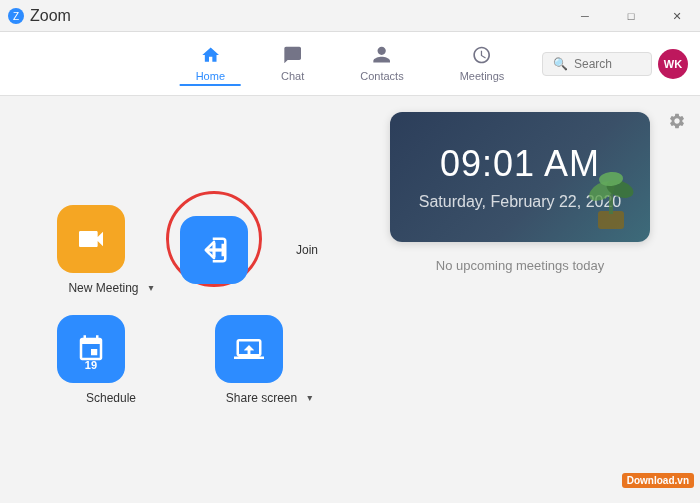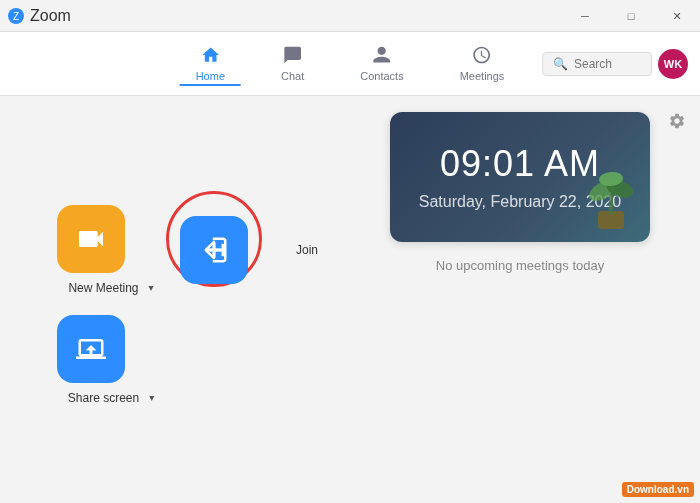--- a/index.html
+++ b/index.html
@@ -261,21 +261,21 @@
       opacity: 0.85;
     }
     .no-meetings {
       font-size: 13px;
       color: #888;
     }
 
     
     .watermark {
       position: absolute;
-      bottom: 6px;
+      bottom: 15px;
       right: 6px;
       background: #e8680a;
       color: #fff;
       font-size: 10px;
       font-weight: bold;
       padding: 2px 5px;
       border-radius: 3px;
       opacity: 0.9;
       z-index: 10;
     }
@@ -381,20 +381,31 @@
           <svg width="30" height="30" viewBox="0 0 24 24" fill="white" style="position:absolute;">
             <line x1="12" y1="6" x2="12" y2="18" stroke="white" stroke-width="2.5"></line>
             <line x1="6" y1="12" x2="18" y2="12" stroke="white" stroke-width="2.5"></line>
           </svg>
         </div>
         <div class="action-label">
           <span>Join</span>
         </div>
       </div>
 
+      <div class="action-item">
+        <div class="action-btn blue">
+          <svg width="30" height="30" viewBox="0 0 24 24" fill="white">
+            <path d="M17 12h-5v5h5v-5zM16 1v2H8V1H6v2H5c-1.11 0-1.99.9-1.99 2L3 19c0 1.1.89 2 2 2h14c1.1 0 2-.9 2-2V5c0-1.1-.9-2-2-2h-1V1h-2zm3 18H5V8h14v11z"></path>
+          </svg>
+          <span style="position:absolute;bottom:12px;font-size:11px;font-weight:bold;">19</span>
+        </div>
+        <div class="action-label">
+          <span>Schedule</span>
+        </div>
+      </div>
 
       <div class="action-item">
         <div class="action-btn blue">
           <svg width="30" height="30" viewBox="0 0 24 24" fill="white">
             <path d="M20 18c1.1 0 1.99-.9 1.99-2L22 6c0-1.1-.9-2-2-2H4c-1.1 0-2 .9-2 2v10c0 1.1.9 2 2 2H0v2h24v-2h-4zM4 6h16v10H4V6z"></path>
             <path d="M12 15l4-4h-3V8h-2v3H8l4 4z" transform="scale(1,-1) translate(0,-24)"></path>
             <path d="M12 9l-4 4h3v3h2v-3h3l-4-4z"></path>
           </svg>
         </div>
         <div class="action-label">

